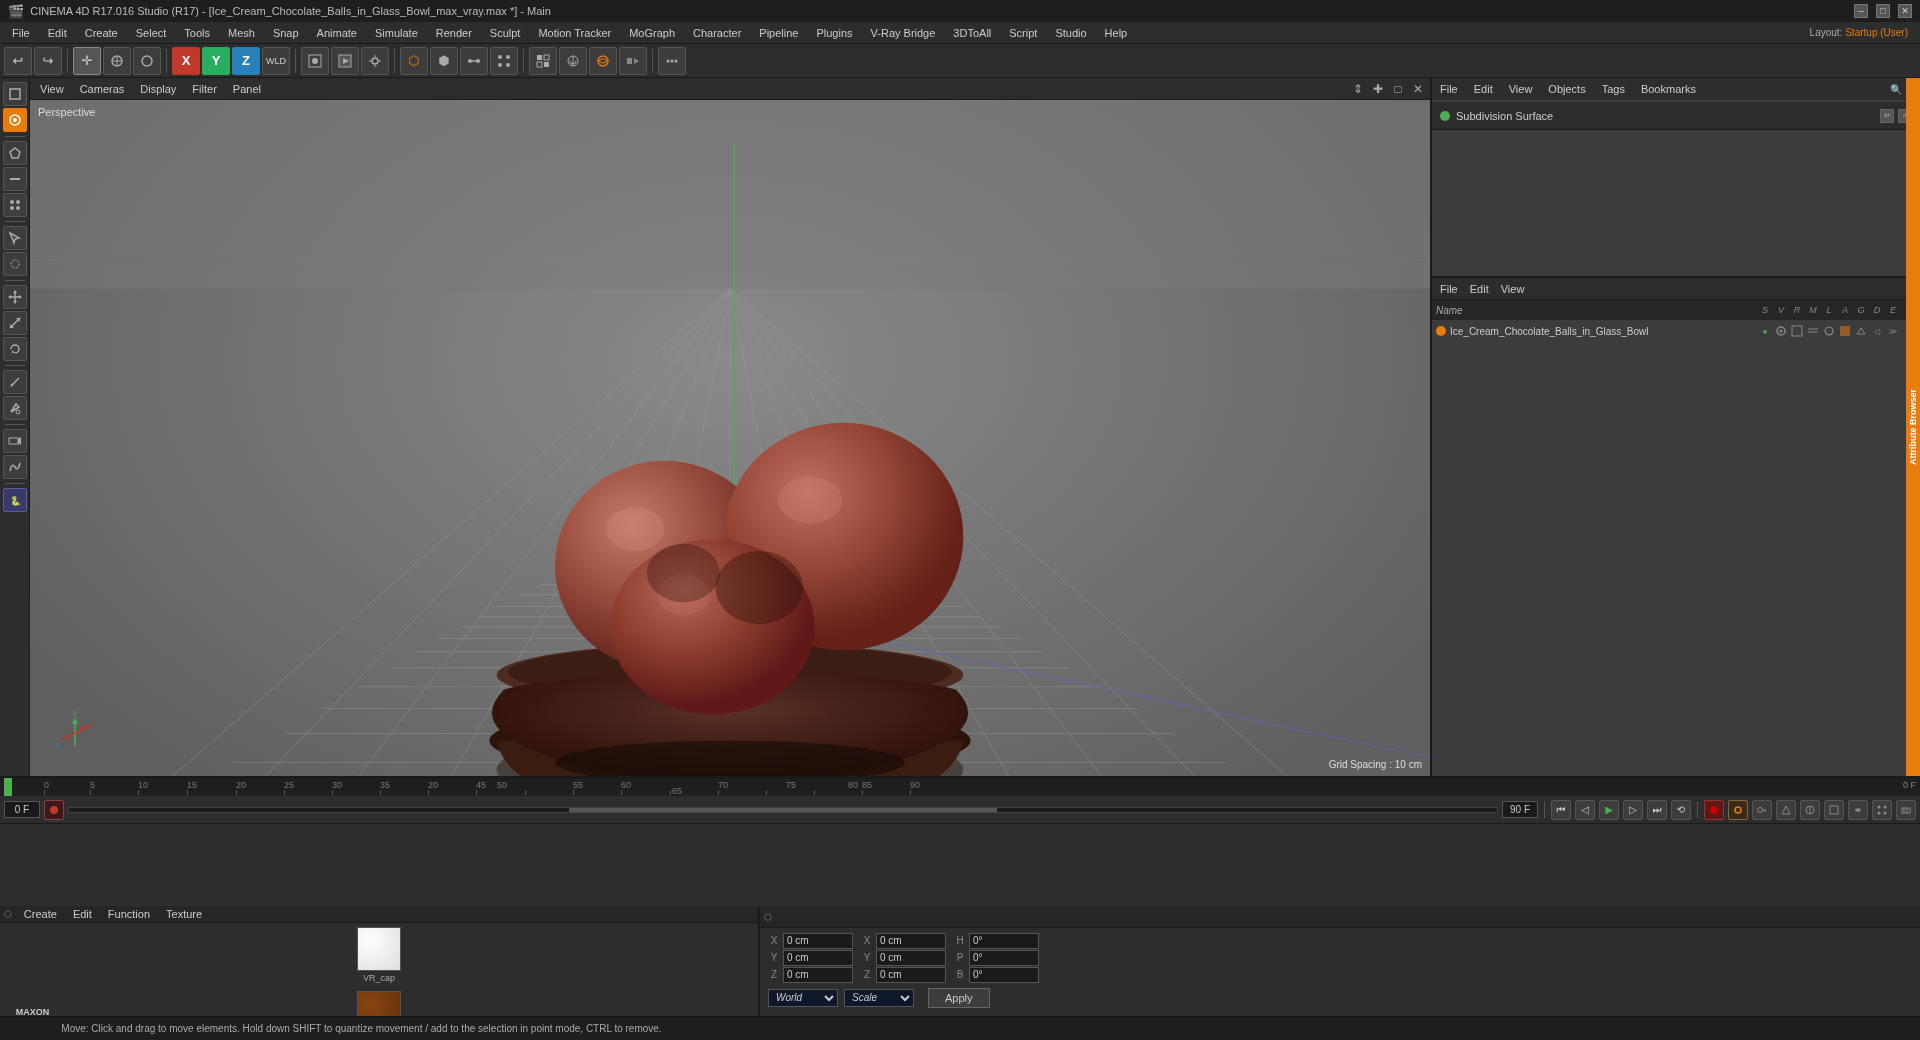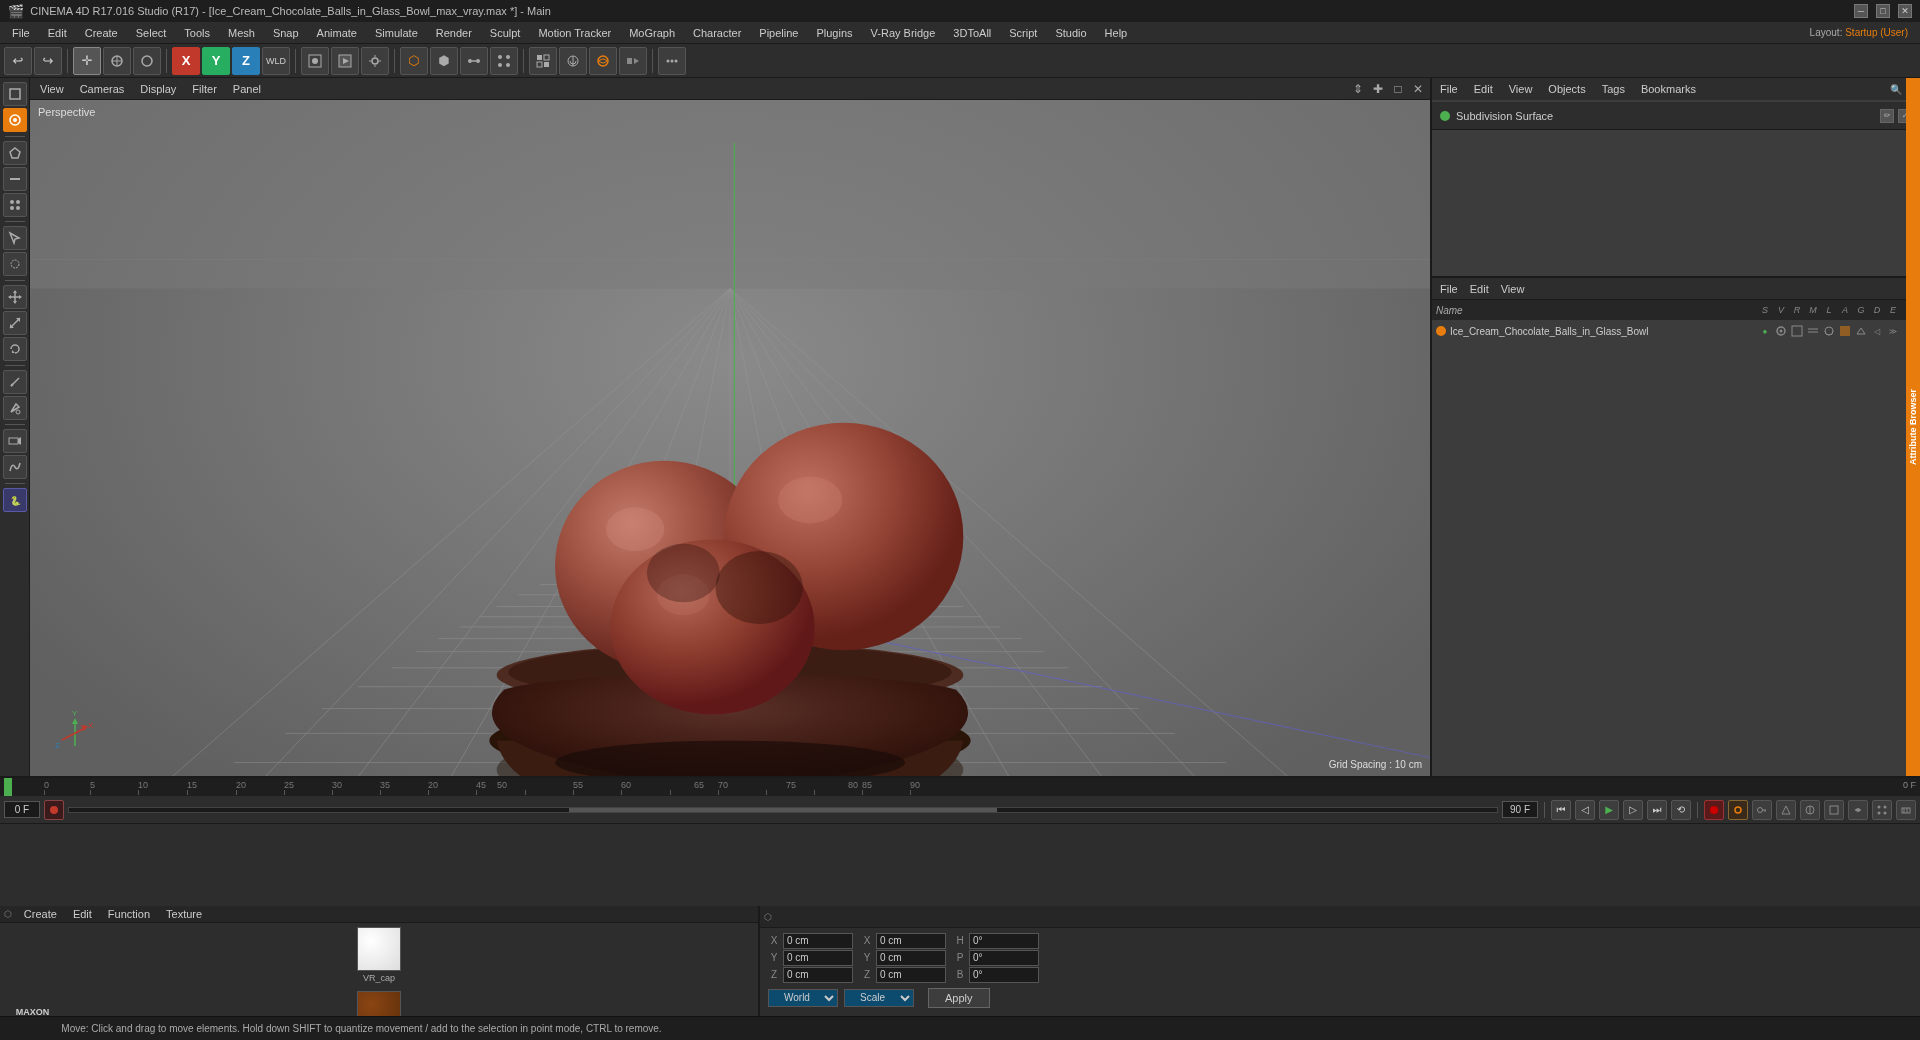--- a/index.html
+++ b/index.html
@@ -423,26 +423,27 @@
 
     .coord-field-group {
       display: flex;
       align-items: center;
       gap: 3px;
     }
 
     
     .transform-dropdown {
       height: 18px;
-      background: #0c4a6e;
+      background: #0f172a;
       border: 1px solid #555;
       color: #ccc;
       font-size: 10px;
-      padding: 0 11px;
+      padding: 0 3px;
       width: 70px;
+      font-style: italic;
     }
 
     
     #right-panel-inner {
       width: 490px;
       background: #3c3c3c;
       display: flex;
       flex-direction: column;
       border-left: 2px solid #1a1a1a;
       position: relative;
@@ -1017,21 +1018,21 @@
       <span class="tl-num" style="left:428px;">20</span>
       <span class="tl-tick" style="left:428px;"></span>
       <span class="tl-num" style="left:476px;">45</span>
       <span class="tl-tick" style="left:476px;"></span>
       <span class="tl-num" style="left:497px;">50</span>
       <span class="tl-tick" style="left:525px;"></span>
       <span class="tl-num" style="left:573px;">55</span>
       <span class="tl-tick" style="left:573px;"></span>
       <span class="tl-num" style="left:621px;">60</span>
       <span class="tl-tick" style="left:621px;"></span>
-      <span class="tl-num" style="left:694px;">65</span>
+      <span class="tl-num" style="left:672px;margin-top:6px;">65</span>
       <span class="tl-tick" style="left:670px;"></span>
       <span class="tl-num" style="left:718px;">70</span>
       <span class="tl-tick" style="left:718px;"></span>
       <span class="tl-num" style="left:786px;">75</span>
       <span class="tl-tick" style="left:766px;"></span>
       <span class="tl-num" style="left:848px;">80</span>
       <span class="tl-tick" style="left:814px;"></span>
       <span class="tl-num" style="left:862px;">85</span>
       <span class="tl-tick" style="left:862px;"></span>
       <span class="tl-num" style="left:910px;">90</span>

